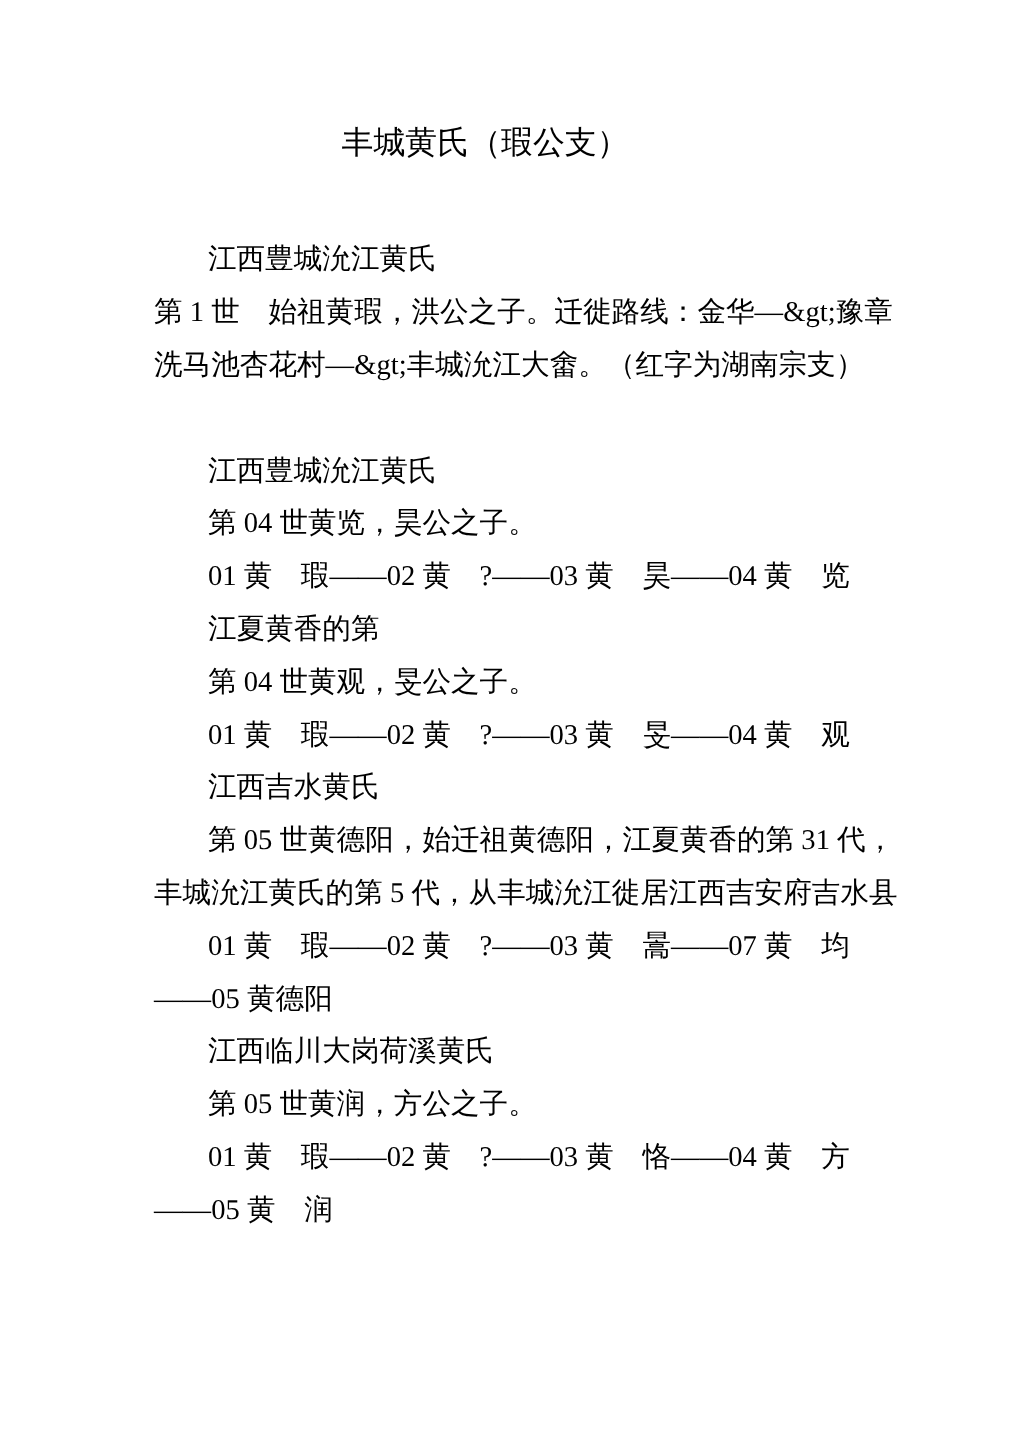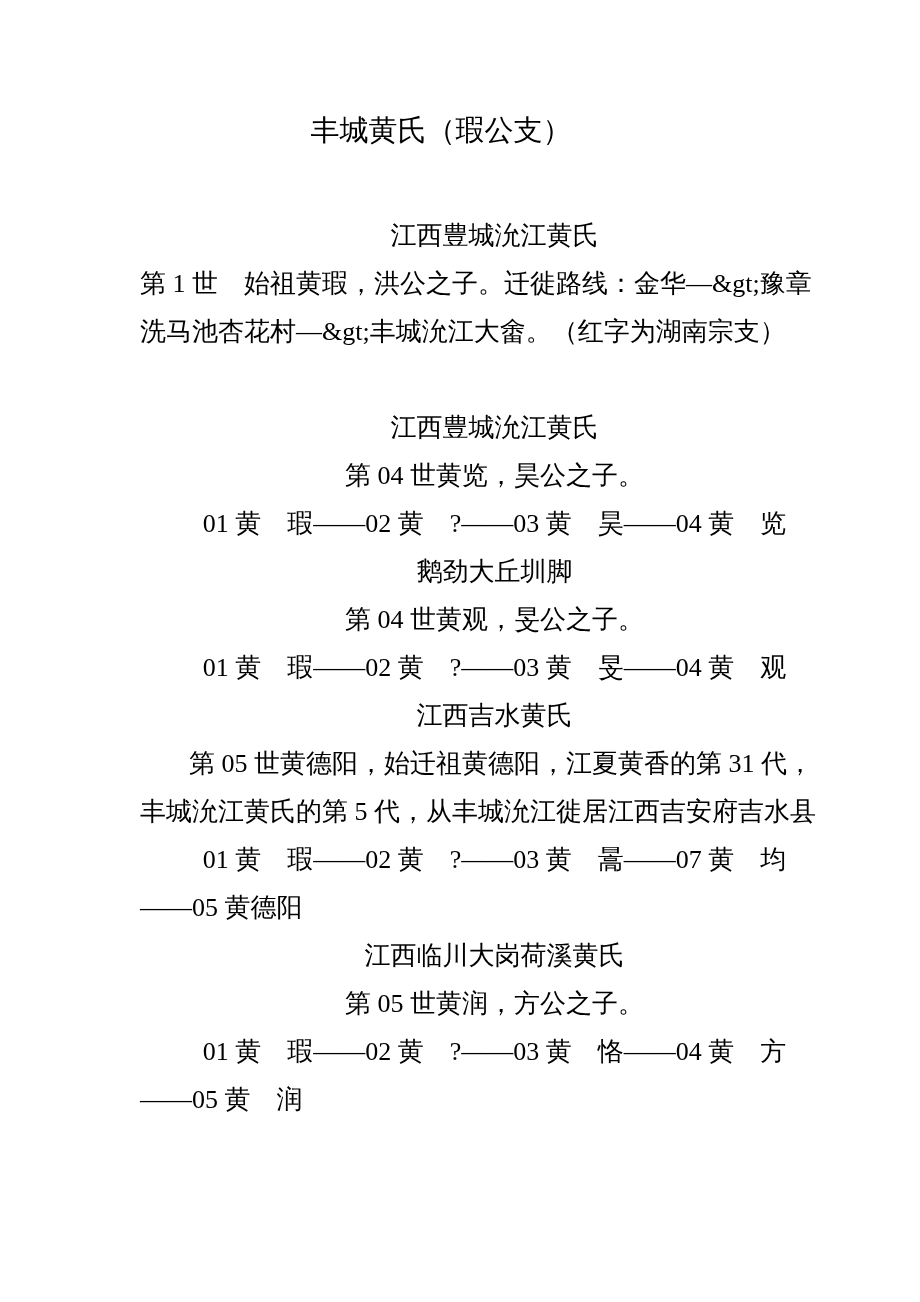--- a/index.html
+++ b/index.html
@@ -34,39 +34,38 @@
   }
   .line {
     height: 48px;
     line-height: 48px;
     font-size: 26px;
     white-space: nowrap;
     letter-spacing: 0px;
   }
   .line.ind {
     padding-left: 49px;
-    text-align: center;
   }
 </style>
 </head>
 <body>
 
 <div class="page">
 
   <div class="doc-title">丰城黄氏（瑕公支）</div>
 
   <div class="content">
     <div class="line ind">江西豊城沇江黄氏</div>
     <div class="line">第 1 世　始祖黄瑕，洪公之子。迁徙路线：金华—&amp;gt;豫章</div>
     <div class="line">洗马池杏花村—&amp;gt;丰城沇江大畬。（红字为湖南宗支）</div>
     <div class="line"></div>
     <div class="line ind">江西豊城沇江黄氏</div>
     <div class="line ind">第 04 世黄览，昊公之子。</div>
     <div class="line ind">01 黄　瑕——02 黄　?——03 黄　昊——04 黄　览</div>
-    <div class="line ind">鹅劲大丘圳脚</div>
+    <div class="line ind">江夏黄香的第</div>
     <div class="line ind">第 04 世黄观，旻公之子。</div>
     <div class="line ind">01 黄　瑕——02 黄　?——03 黄　旻——04 黄　观</div>
     <div class="line ind">江西吉水黄氏</div>
     <div class="line ind">第 05 世黄德阳，始迁祖黄德阳，江夏黄香的第 31 代，</div>
     <div class="line">丰城沇江黄氏的第 5 代，从丰城沇江徙居江西吉安府吉水县</div>
     <div class="line ind">01 黄　瑕——02 黄　?——03 黄　暠——07 黄　均</div>
     <div class="line">——05 黄德阳</div>
     <div class="line ind">江西临川大岗荷溪黄氏</div>
     <div class="line ind">第 05 世黄润，方公之子。</div>
     <div class="line ind">01 黄　瑕——02 黄　?——03 黄　恪——04 黄　方</div>

